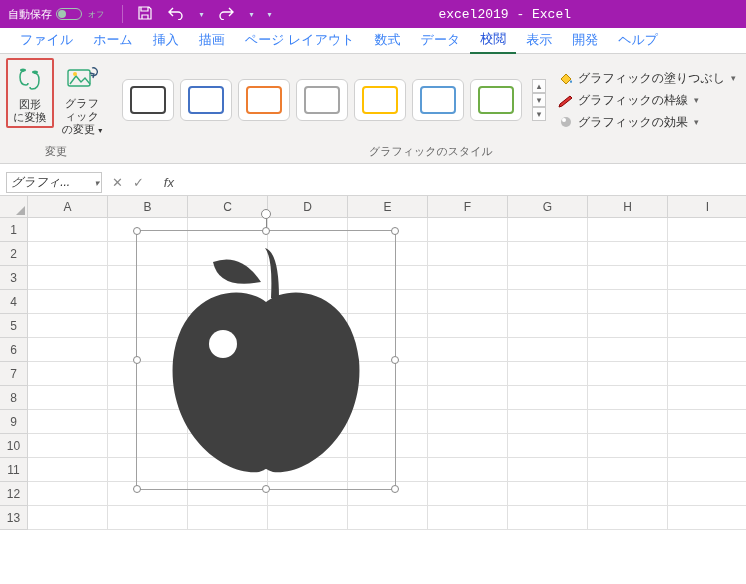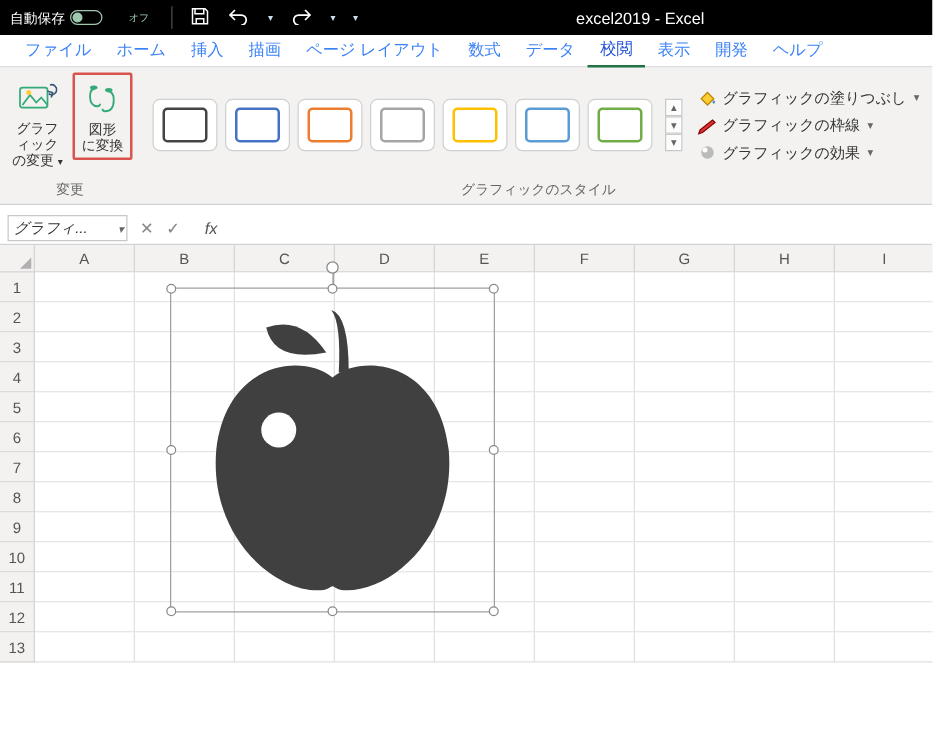--- a/index.html
+++ b/index.html
@@ -1,27 +1,27 @@
 <!DOCTYPE html>
 <html><head>
 <meta charset="utf-8">
 <style>
 * { margin: 0; padding: 0; box-sizing: border-box; font-family: "Yu Gothic UI", "Meiryo", sans-serif; }
 body { background: #fff; font-size: 12px; color: #333; width: 746px; height: 584px; overflow: hidden; }
 
 
-.title-bar { background: #000000; height: 28px; display: flex; align-items: center; color: #fff; padding: 0 8px; }
+.title-bar { background: #a21caf; height: 28px; display: flex; align-items: center; color: #fff; padding: 0 8px; }
 .autosave { font-size: 11px; display: flex; align-items: center; gap: 4px; }
 .autosave-toggle { display: inline-block; width: 26px; height: 12px; border: 1px solid #a0c8b0; border-radius: 6px; position: relative; }
 .autosave-toggle::after { content: ""; width: 8px; height: 8px; background: #a0c8b0; border-radius: 50%; position: absolute; left: 1px; top: 1px; }
-.autosave-off { font-size: 8px; color: #a0c8b0; margin-left: 17px; }
+.autosave-off { font-size: 8px; color: #a0c8b0; margin-left: 2px; }
 .qat { display: flex; align-items: center; gap: 14px; margin-left: 18px; }
 .qat-icon { color: #fff; font-size: 14px; }
 .qat-sep { width: 1px; height: 18px; background: rgba(255,255,255,0.3); }
-.title-text { flex: 1; text-align: center; font-size: 13px; }
+.title-text { flex: 1; text-align: center; font-size: 13px; font-family: Liberation Mono, monospace; }
 
 
 .ribbon-tabs { background: #fff; height: 26px; display: flex; align-items: flex-end; padding-left: 10px; border-bottom: 1px solid #d4d4d4; }
 .tab { padding: 4px 10px; font-size: 13px; cursor: pointer; color: #3b82f6; }
 .tab.active { color: #1d4ed8; border-bottom: 2px solid #217346; margin-bottom: -1px; }
 
 
 .ribbon { background: #f3f2f1; height: 110px; display: flex; border-bottom: 1px solid #d4d4d4; }
 .group { display: flex; flex-direction: column; align-items: center; padding: 4px 6px 2px; }
 .group-sep { width: 1px; background: #e1dfdd; margin: 6px 0 18px; }
@@ -118,44 +118,44 @@
   <div class="tab active">校閲</div>
   <div class="tab">表示</div>
   <div class="tab">開発</div>
   <div class="tab">ヘルプ</div>
 </div>
 
 <div class="ribbon">
 
   <div class="group">
     <div class="group-controls">
+      <div class="big-btn highlight-box">
+        <div class="icon-box">
+          <svg width="32" height="28" viewBox="0 0 32 28">
+              <path d="M10 6 q-4 0 -4 6 q0 8 6 8 q2 0 2 -2" fill="none" stroke="#3a7" stroke-width="1.5"></path>
+              <ellipse cx="9" cy="5" rx="3" ry="1.6" fill="#3a7"></ellipse>
+              <path d="M20 8 q5 0 5 7 q0 9 -7 9 q-2 0 -2 -2" fill="none" stroke="#3a7" stroke-width="1.5"></path>
+              <ellipse cx="21" cy="7" rx="3" ry="1.6" fill="#3a7"></ellipse>
+            </svg>
+        </div>
+        <span>図形</span>
+        <span>に変換</span>
+      </div>
       <div class="big-btn">
         <div class="icon-box">
           <svg width="32" height="28" viewBox="0 0 32 28">
               <rect x="2" y="6" width="22" height="16" rx="2" fill="none" stroke="#3a7" stroke-width="1.4"></rect>
               <path d="M4 20 l6 -8 5 6 4 -4 5 6" fill="none" stroke="#3a7" stroke-width="1.4"></path>
               <circle cx="9" cy="10" r="2" fill="#fc3"></circle>
               <path d="M26 4 a4 4 0 1 1 -1 7" fill="none" stroke="#357" stroke-width="1.3"></path>
               <path d="M24 9 l4 1 -1 4" fill="none" stroke="#357" stroke-width="1.3"></path>
             </svg>
         </div>
         <span>グラフィック</span>
         <span><span>の変更</span> <span style="font-size:8px">▾</span></span>
-      </div>
-      <div class="big-btn highlight-box">
-        <div class="icon-box">
-          <svg width="32" height="28" viewBox="0 0 32 28">
-              <path d="M10 6 q-4 0 -4 6 q0 8 6 8 q2 0 2 -2" fill="none" stroke="#3a7" stroke-width="1.5"></path>
-              <ellipse cx="9" cy="5" rx="3" ry="1.6" fill="#3a7"></ellipse>
-              <path d="M20 8 q5 0 5 7 q0 9 -7 9 q-2 0 -2 -2" fill="none" stroke="#3a7" stroke-width="1.5"></path>
-              <ellipse cx="21" cy="7" rx="3" ry="1.6" fill="#3a7"></ellipse>
-            </svg>
-        </div>
-        <span>図形</span>
-        <span>に変換</span>
       </div>
     </div>
     <div class="group-label">変更</div>
   </div>
   <div class="group-sep"></div>
 
   <div class="group" style="flex:1">
     <div class="group-controls" style="width:100%; align-items:center;">
       <div class="style-gallery" id="style-gallery">
           <div class="style-box">

